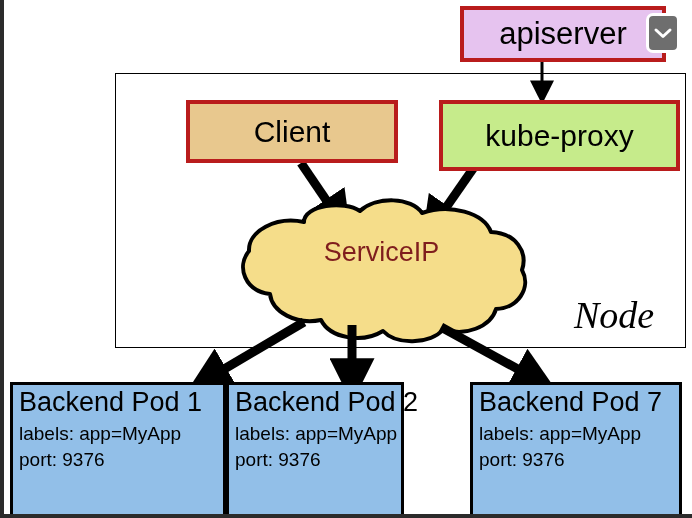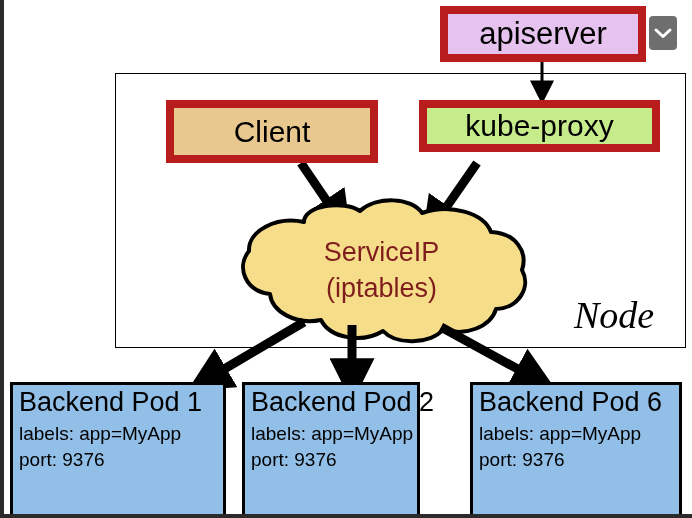--- a/index.html
+++ b/index.html
@@ -46,27 +46,28 @@
     top: 296px;
     font-family: "Liberation Serif", serif;
     font-size: 38px;
     color: #000000;
     line-height: 1;
     white-space: nowrap;
     font-style: italic;
   }
   .box {
     position: absolute;
-    border: 8px solid #b91c1c;
+    border: 4px solid #b91c1c;
     box-sizing: border-box;
     display: flex;
     align-items: center;
     justify-content: center;
     color: #000000;
     white-space: nowrap;
+    margin-left: 20px;
   }
   .apiserver {
     left: 436px;
     top: 6px;
     width: 206px;
     height: 56px;
     background: #e6c3ef;
     font-size: 31px;
   }
   .client {
@@ -75,21 +76,21 @@
     width: 212px;
     height: 63px;
     background: #e8c88e;
     font-size: 30px;
     justify-content: center;
   }
   .kubeproxy {
     left: 415px;
     top: 100px;
     width: 241px;
-    height: 52px;
+    height: 71px;
     background: #c6eb8b;
     font-size: 30px;
   }
   .chevron-btn {
     position: absolute;
     left: 642px;
     top: 13px;
     width: 34px;
     height: 40px;
     background: #6e6e6e;
@@ -116,21 +117,21 @@
     position: absolute;
     top: 382px;
     height: 136px;
     background: #92bfe8;
     border: 3px solid #000000;
     box-sizing: border-box;
     padding: 2px 6px 0 6px;
     color: #000000;
   }
   .pod-1 { left: 6px;   width: 216px; }
-  .pod-2 { left: 238px; width: 178px; }
+  .pod-2 { left: 222px; width: 178px; }
   .pod-3 { left: 466px; width: 212px; }
   .pod-title {
     font-size: 27px;
     line-height: 1.18;
     white-space: nowrap;
   }
   .pod-line {
     font-size: 19px;
     line-height: 1.35;
     white-space: nowrap;
@@ -190,21 +191,20 @@
         <line x1="348" y1="325" x2="348" y2="378" stroke="#000000" stroke-width="9" marker-end="url(#thickhead)"></line>
       </g>
 
       <g>
         <line x1="437" y1="327" x2="530" y2="378" stroke="#000000" stroke-width="9" marker-end="url(#thickhead)"></line>
       </g>
     </svg>
 
     <div class="cloud-text">
       <div>ServiceIP</div>
-      <div>(iptables)</div>
     </div>
 
     <div class="node-label">Node</div>
 
     <div class="box apiserver">
       <span>apiserver</span>
     </div>
 
     <div class="chevron-btn">
       <span>
@@ -228,19 +228,19 @@
       <div class="pod-line">port: 9376</div>
     </div>
 
     <div class="pod pod-2">
       <div class="pod-title">Backend Pod 2</div>
       <div class="pod-line first">labels: app=MyApp</div>
       <div class="pod-line">port: 9376</div>
     </div>
 
     <div class="pod pod-3">
-      <div class="pod-title">Backend Pod 6</div>
+      <div class="pod-title">Backend Pod 7</div>
       <div class="pod-line first">labels: app=MyApp</div>
       <div class="pod-line">port: 9376</div>
     </div>
 
   </div>
 </div>
 
 </body></html>

